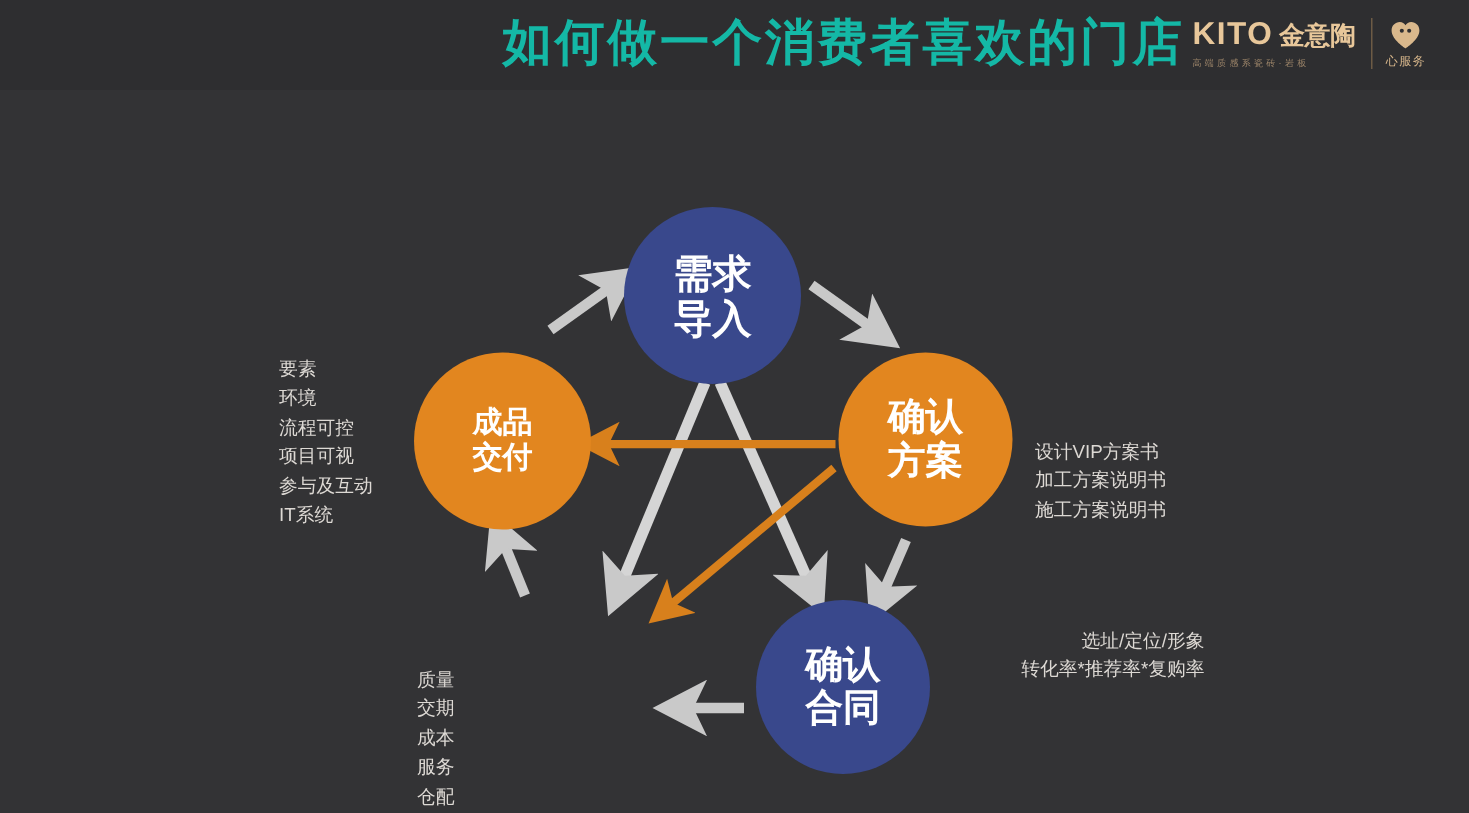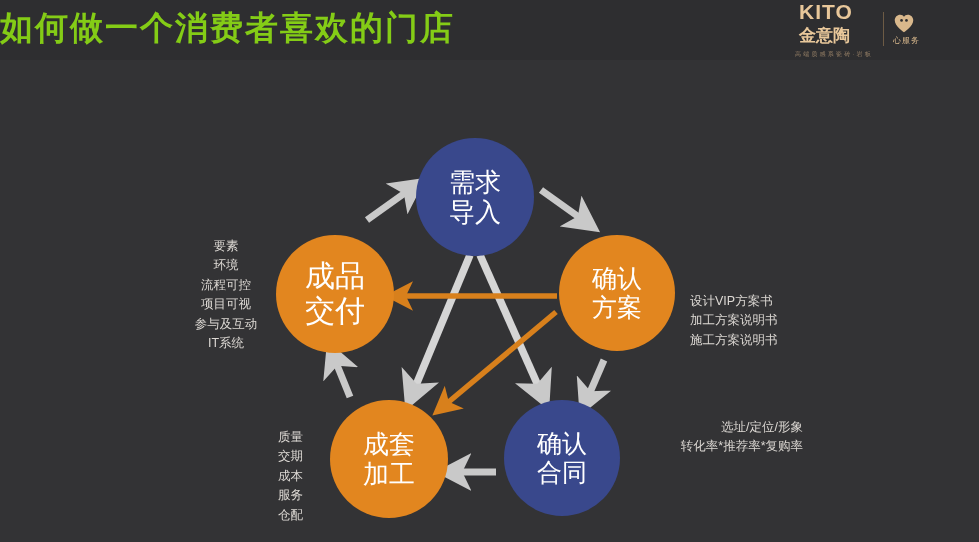--- a/index.html
+++ b/index.html
@@ -12,81 +12,81 @@
   }
   #stage{position:absolute;left:0;top:0;width:979px;height:542px;}
 
   
   .header-band{
     position:absolute;left:0;top:0;width:979px;height:60px;
     background:#2e2e30;
   }
   .deck-title{
     position:absolute;left:0;top:6px;width:790px;
-    text-align:left;
+    text-align:right;
     font-size:33px;font-weight:bold;
-    color:#84cc16;
+    color:#14b8a6;
     letter-spacing:2px;
     line-height:44px;
     white-space:nowrap;
   }
   
   .logo{
     position:absolute;left:795px;top:6px;width:178px;height:46px;
     display:flex;align-items:center;
   }
   .logo-left{display:flex;flex-direction:column;justify-content:center;}
   .logo-main{
-    display:flex;align-items:baseline;white-space:nowrap;flex-direction:column;
+    display:flex;align-items:baseline;white-space:nowrap;
   }
   .logo-kito{
     font-size:21px;font-weight:bold;color:#e8c79a;letter-spacing:1px;
     font-family:"Liberation Sans",sans-serif;
   }
   .logo-cn{
     font-size:17px;font-weight:bold;color:#e8c79a;margin-left:4px;letter-spacing:0px;
   }
   .logo-sub{
     font-size:6px;color:#9a8368;letter-spacing:2.2px;margin-top:3px;white-space:nowrap;
   }
   .logo-divider{
     width:1px;height:34px;background:#6d5b45;margin:0 9px 0 10px;
   }
-  .logo-right{display:flex;flex-direction:column;align-items:flex-start;justify-content:center;}
+  .logo-right{display:flex;flex-direction:column;align-items:center;justify-content:center;}
   .logo-heart{width:22px;height:20px;}
   .logo-right-txt{font-size:8px;color:#d9b88c;margin-top:2px;letter-spacing:1px;white-space:nowrap;}
 
   
   #diagram{position:absolute;left:0;top:60px;width:979px;height:482px;}
   svg.layer{position:absolute;left:0;top:0;width:979px;height:482px;}
 
   .node{
     position:absolute;border-radius:50%;
     display:flex;flex-direction:column;align-items:center;justify-content:center;
-    color:#fff;font-weight:normal;text-align:center;
+    color:#fff;font-weight:bold;text-align:center;
     box-sizing:border-box;
   }
   .node span{display:block;line-height:1.16;}
 
   .node-blue{background:#39488c;}
   .node-orange{background:#e2861f;}
 
   
   #node-demand{left:416px;top:78px;width:118px;height:118px;font-size:26px;}
   #node-plan{left:559px;top:175px;width:116px;height:116px;font-size:25px;}
   #node-contract{left:504px;top:340px;width:116px;height:116px;font-size:25px;}
   #node-process{left:330px;top:340px;width:118px;height:118px;font-size:26px;}
-  #node-delivery{left:276px;top:175px;width:118px;height:118px;font-size:30px;}
+  #node-delivery{left:276px;top:175px;width:118px;height:118px;font-size:20px;}
 
   
   .anno{position:absolute;color:#ddd9d4;font-size:12.5px;line-height:1.55;white-space:pre-line;}
   #anno-top{left:370px;top:33px;width:200px;text-align:center;}
-  #anno-left{left:186px;top:177px;width:80px;text-align:center;}
+  #anno-left{left:186px;top:177px;width:80px;text-align:left;}
   #anno-right{left:690px;top:208px;width:140px;text-align:left;margin-top:24px;}
-  #anno-bottomleft{left:255px;top:368px;width:48px;text-align:right;}
+  #anno-bottomleft{left:255px;top:384px;width:48px;text-align:right;}
   #anno-bottomright{left:643px;top:358px;width:160px;text-align:right;}
 </style>
 </head>
 <body>
 
 <div id="stage">
 
   <div class="header-band"></div>
 
   <div class="deck-title">如何做一个消费者喜欢的门店</div>
@@ -158,24 +158,20 @@
     <div id="node-plan" class="node node-orange">
       <span>确认</span>
       <span>方案</span>
     </div>
 
     <div id="node-contract" class="node node-blue">
       <span>确认</span>
       <span>合同</span>
     </div>
 
-    <div id="node-process" class="node node-orange">
-      <span>成套</span>
-      <span>加工</span>
-    </div>
 
     <div id="node-delivery" class="node node-orange">
       <span>成品</span>
       <span>交付</span>
     </div>
 
     <div class="anno" id="anno-left">要素
 环境
 流程可控
 项目可视

